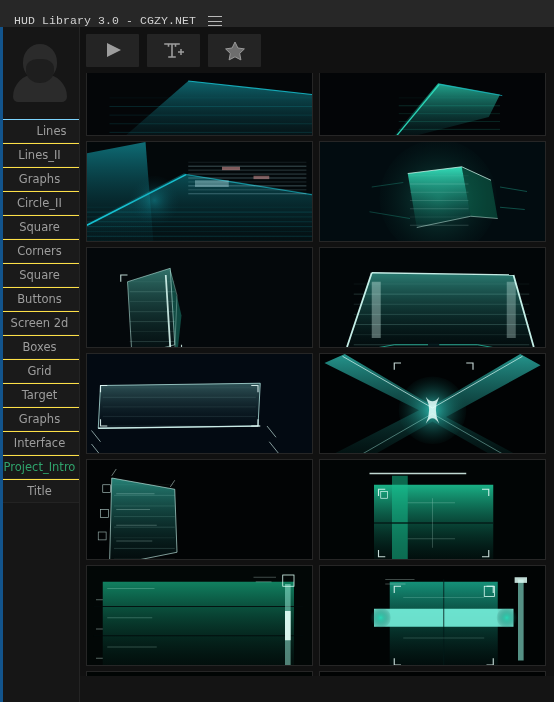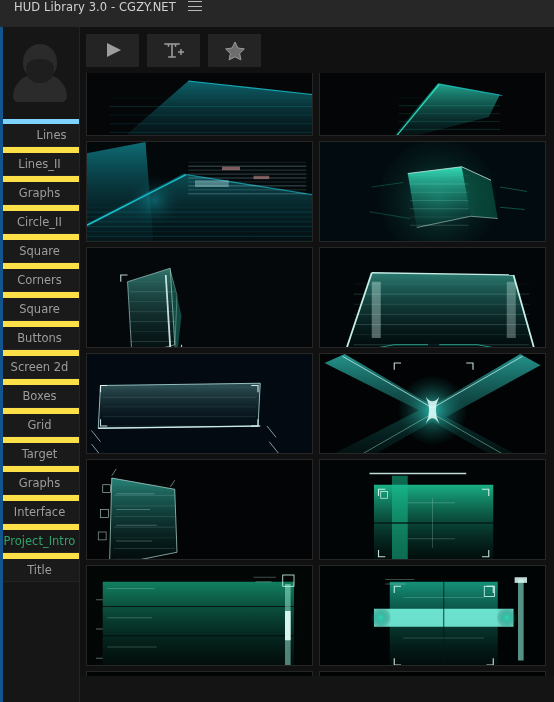--- a/index.html
+++ b/index.html
@@ -34,23 +34,24 @@
     background: #12548c;
     z-index: 40;
   }
 
   
   .titlebar {
     height: 27px;
     min-height: 27px;
     background: #272727;
     display: flex;
-    align-items: flex-start;
+    align-items: flex-end;
     padding-left: 14px;
     box-sizing: border-box;
+    font-family: Liberation Mono, monospace;
   }
   .titlebar-title {
     font-size: 11.5px;
     color: #d2d2d2;
     letter-spacing: .1px;
     white-space: nowrap;
   }
   .hamburger {
     margin-left: 12px;
     width: 14px;
@@ -134,27 +135,27 @@
     display: flex;
     flex-direction: column;
   }
   .nav-item {
     height: 22px;
     line-height: 22px;
     text-align: center;
     font-size: 11.5px;
     color: #9d9d9d;
     border-bottom: 1px solid #232323;
-    border-top: 6px solid #fde047;
+    border-top: 1px solid #fde047;
     white-space: nowrap;
     overflow: hidden;
     cursor: pointer;
     background: #1a1a1a;
   }
-  .nav-item:first-child { border-top: 5px solid #7dd3fc; padding-left: 24px; }
+  .nav-item:first-child { border-top: 1px solid #7dd3fc; padding-left: 24px; }
   .nav-item.selected {
     color: #2fa36b;
     background: #181818;
   }
 
   
   .content {
     flex: 1;
     min-width: 0;
     background: #111111;

